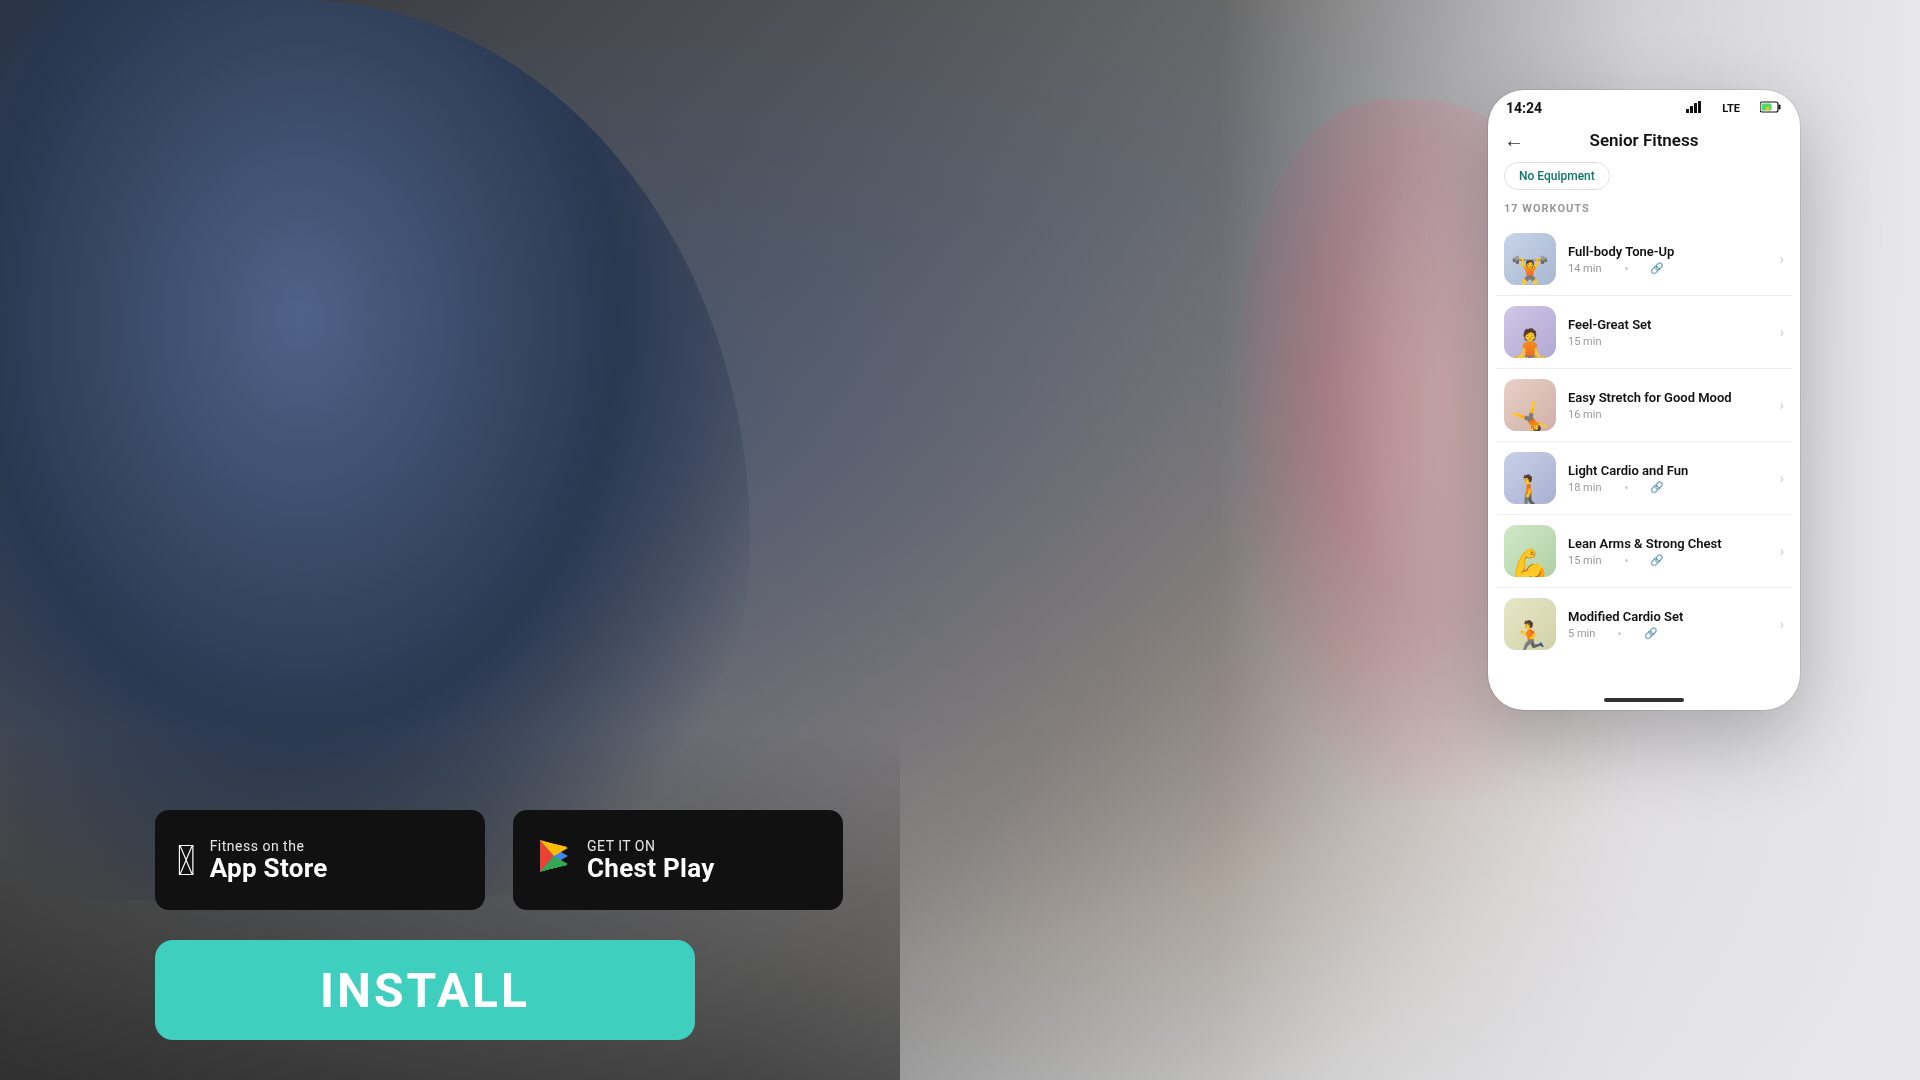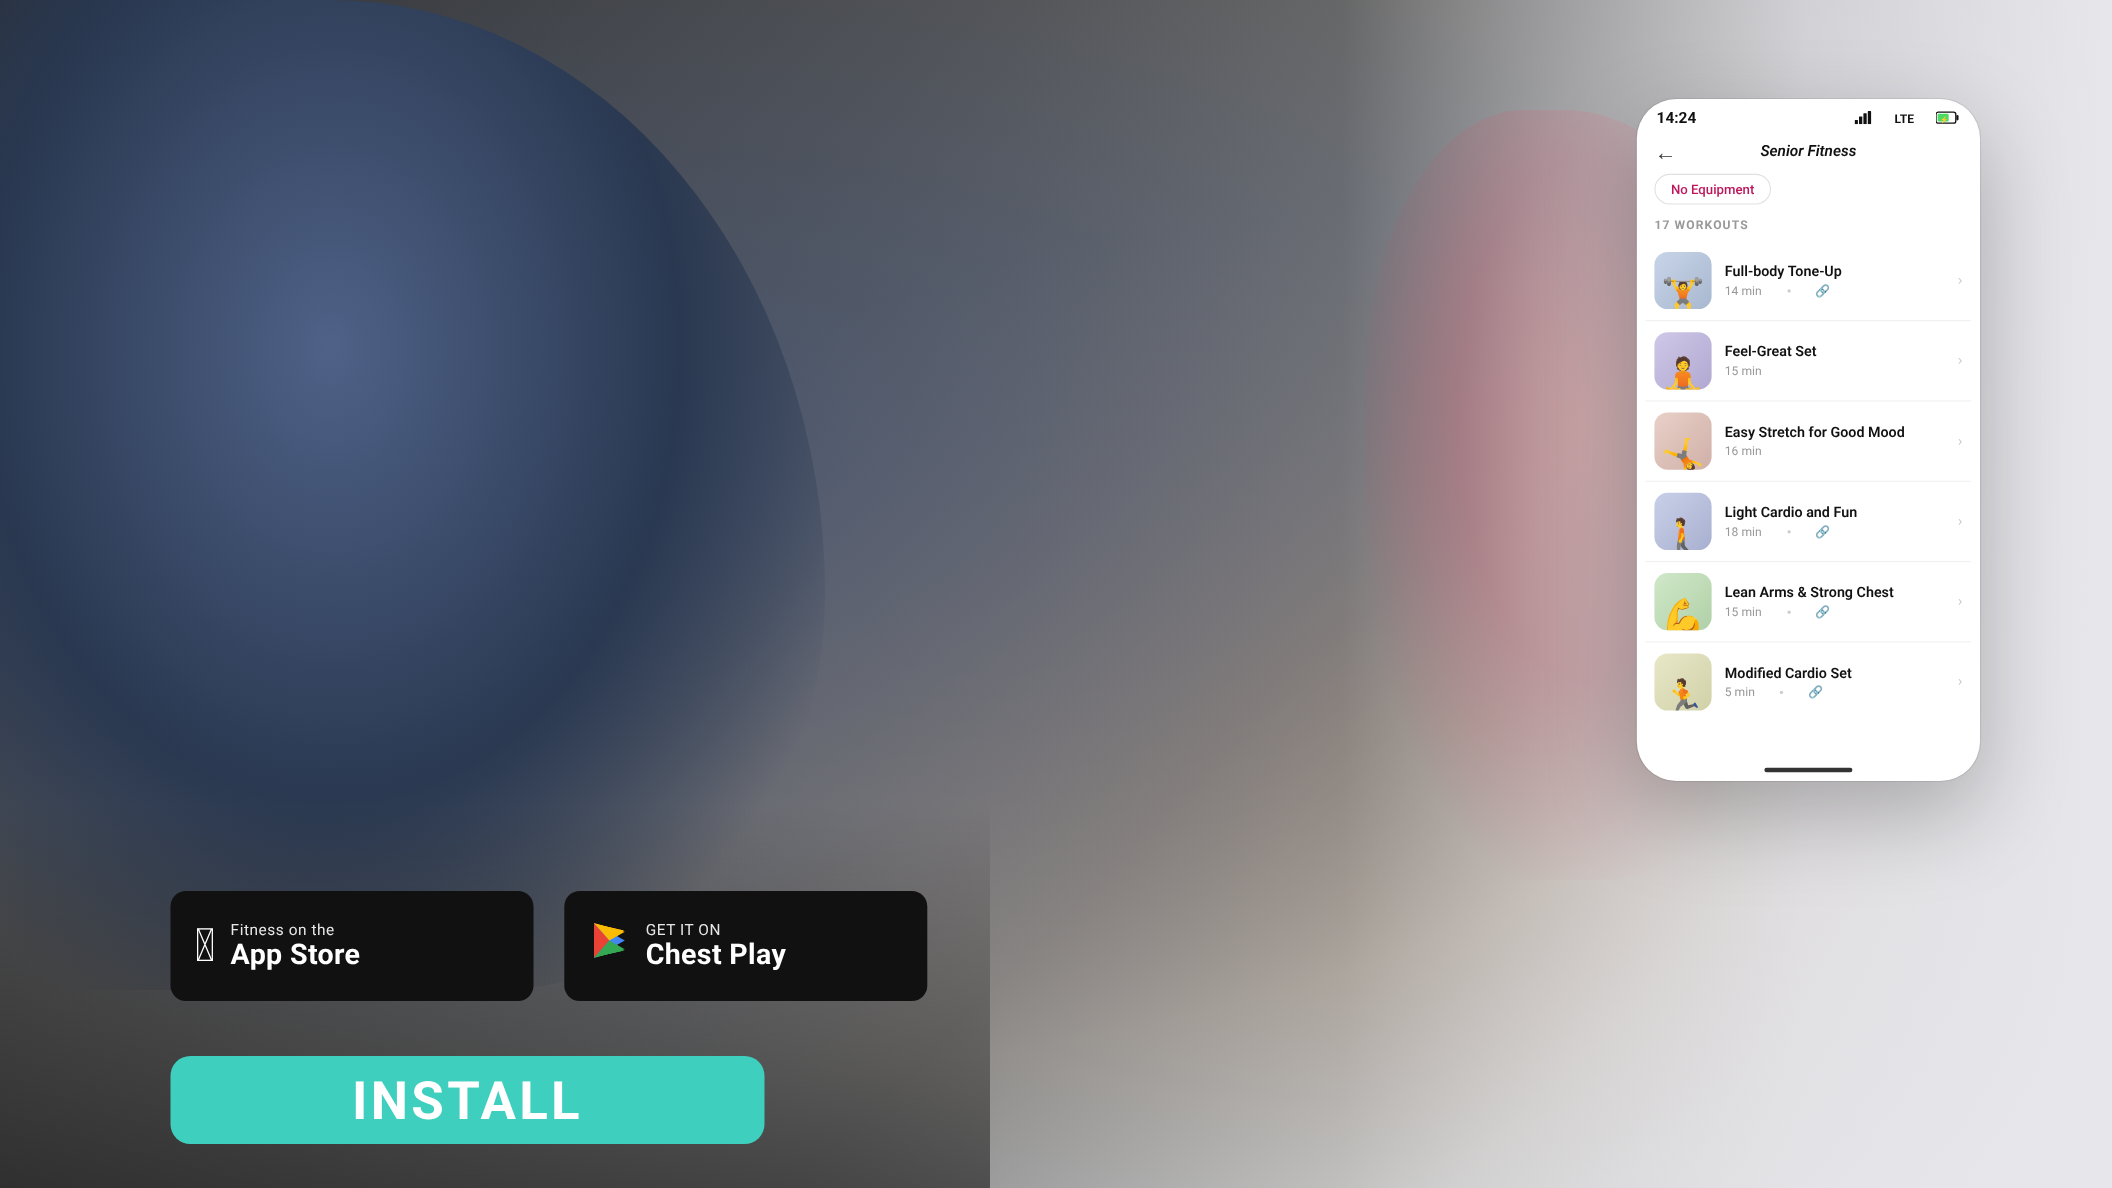--- a/index.html
+++ b/index.html
@@ -122,21 +122,21 @@
     .play-icon {
       font-size: 38px;
     }
 
     
     .install-btn {
       position: absolute;
       bottom: 40px;
       left: 155px;
       width: 540px;
-      height: 80px;
+      height: 100px;
       background: #3ecfbf;
       border-radius: 18px;
       display: flex;
       align-items: center;
       justify-content: center;
       cursor: pointer;
     }
 
     .install-btn-text {
       font-size: 48px;
@@ -196,42 +196,41 @@
 
     .app-header-back {
       position: absolute;
       left: 16px;
       font-size: 20px;
       color: #333;
       cursor: pointer;
     }
 
     .app-header-title {
-      font-size: 14px;
+      font-size: 17px;
       font-weight: 600;
       color: #111;
-      font-style: italic;
     }
 
     
     .filter-section {
       padding: 0 16px 12px;
       flex-shrink: 0;
     }
 
     .filter-tag {
       display: inline-flex;
       align-items: center;
       background: white;
       border: 1.5px solid #e0e0e0;
       border-radius: 20px;
       padding: 6px 14px;
       font-size: 12px;
       font-weight: 500;
-      color: #be185d;
+      color: #0f766e;
       cursor: pointer;
     }
 
     
     .workouts-count {
       padding: 0 16px 8px;
       font-size: 11px;
       font-weight: 700;
       color: #999;
       letter-spacing: 1px;

